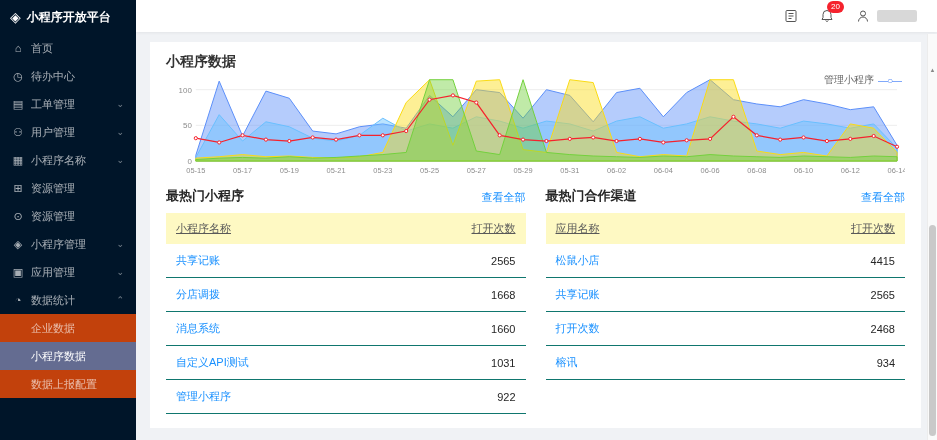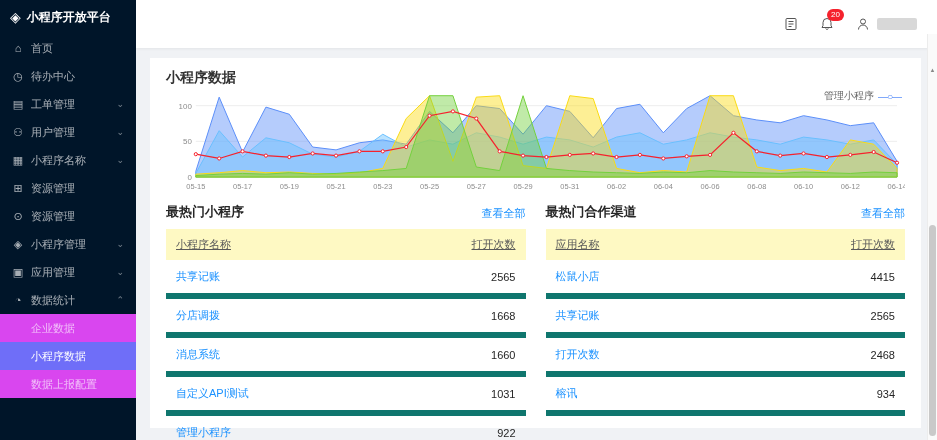--- a/index.html
+++ b/index.html
@@ -7,27 +7,27 @@
   body { font-family: "Liberation Sans", "DejaVu Sans", sans-serif; background: #f0f2f5; font-size: 12px; }
   .app { display: flex; width: 937px; height: 440px; }
 
   
   .sidebar { width: 136px; flex-shrink: 0; background: #001529; color: rgba(255,255,255,.65); font-size: 11px; }
   .logo { height: 34px; display: flex; align-items: center; gap: 6px; padding: 0 10px; color: #fff; font-weight: bold; font-size: 12px; white-space: nowrap; }
   .logo-icon { font-size: 14px; }
   .menu-item { height: 28px; display: flex; align-items: center; gap: 7px; padding: 0 12px; cursor: pointer; white-space: nowrap; }
   .mi-icon { width: 12px; text-align: center; font-size: 11px; }
   .chev { margin-left: auto; font-size: 9px; opacity: .7; }
-  .submenu { background: #d946ef; }
+  .submenu { background: #c2410c; }
   .submenu .menu-item { padding-left: 31px; }
   .menu-item.active { background: rgba(24,144,255,.55); color: #fff; }
 
   
   .main { flex: 1; display: flex; flex-direction: column; position: relative; min-width: 0; }
-  .header { height: 48px; background: #fff; display: flex; align-items: center; justify-content: flex-end; gap: 20px; padding: 0 20px; box-shadow: 0 1px 3px rgba(0,0,0,.06); z-index: 2; }
+  .header { height: 32px; background: #fff; display: flex; align-items: center; justify-content: flex-end; gap: 20px; padding: 0 20px; box-shadow: 0 1px 3px rgba(0,0,0,.06); z-index: 2; }
   .hicon { position: relative; width: 16px; height: 16px; display: flex; align-items: center; justify-content: center; color: #555; cursor: pointer; }
   .badge { position: absolute; top: -7px; left: 8px; background: #f5222d; color: #fff; font-size: 8px; line-height: 1; padding: 2px 4px; border-radius: 8px; }
   .user { display: flex; align-items: center; gap: 6px; cursor: pointer; }
   .name-ph { width: 40px; height: 12px; background: #d8d8d8; border-radius: 2px; }
 
   
   .content { flex: 1; padding: 10px 16px 12px 14px; overflow: hidden; }
   .card { background: #fff; height: 100%; padding: 11px 16px 10px 16px; }
   .page-title { font-size: 14px; font-weight: 600; color: #333; margin-bottom: 4px; }
 
@@ -37,21 +37,21 @@
   svg.chart { width: 100%; height: 102px; display: block; }
 
   .tables { display: flex; gap: 20px; margin-top: 10px; }
   .tbl { flex: 1; min-width: 0; }
   .tbl-head { display: flex; justify-content: space-between; align-items: flex-end; margin-bottom: 8px; }
   .tbl-title { font-size: 13px; font-weight: 600; color: #262626; }
   .view-all { font-size: 11px; color: #1890ff; cursor: pointer; text-decoration: none; }
   table { width: 100%; border-collapse: collapse; font-size: 11px; table-layout: fixed; }
   th { background: #fef9c3; font-weight: 400; color: #595959; text-align: left; padding: 8px 10px; text-decoration: underline; }
   th.num, td.num { text-align: right; }
-  td { padding: 9px 10px; border-bottom: 6px solid #0f766e; color: #262626; }
+  td { padding: 9px 10px; border-bottom: 1px solid #0f766e; color: #262626; }
   td.link { color: #1890ff; cursor: pointer; }
 
   
   .scrollbar { position: absolute; top: 34px; right: 0; bottom: 0; width: 10px; background: #fafafa; border-left: 1px solid #ececec; z-index: 3; }
   .sb-arrow { height: 12px; margin-top: 30px; font-size: 6px; color: #888; text-align: center; line-height: 12px; cursor: pointer; }
   .sb-thumb { position: absolute; left: 1px; right: 1px; top: 47%; height: 52%; background: #c9c9c9; border-radius: 4px; cursor: pointer; }
 </style>
 </head>
 <body>
 

